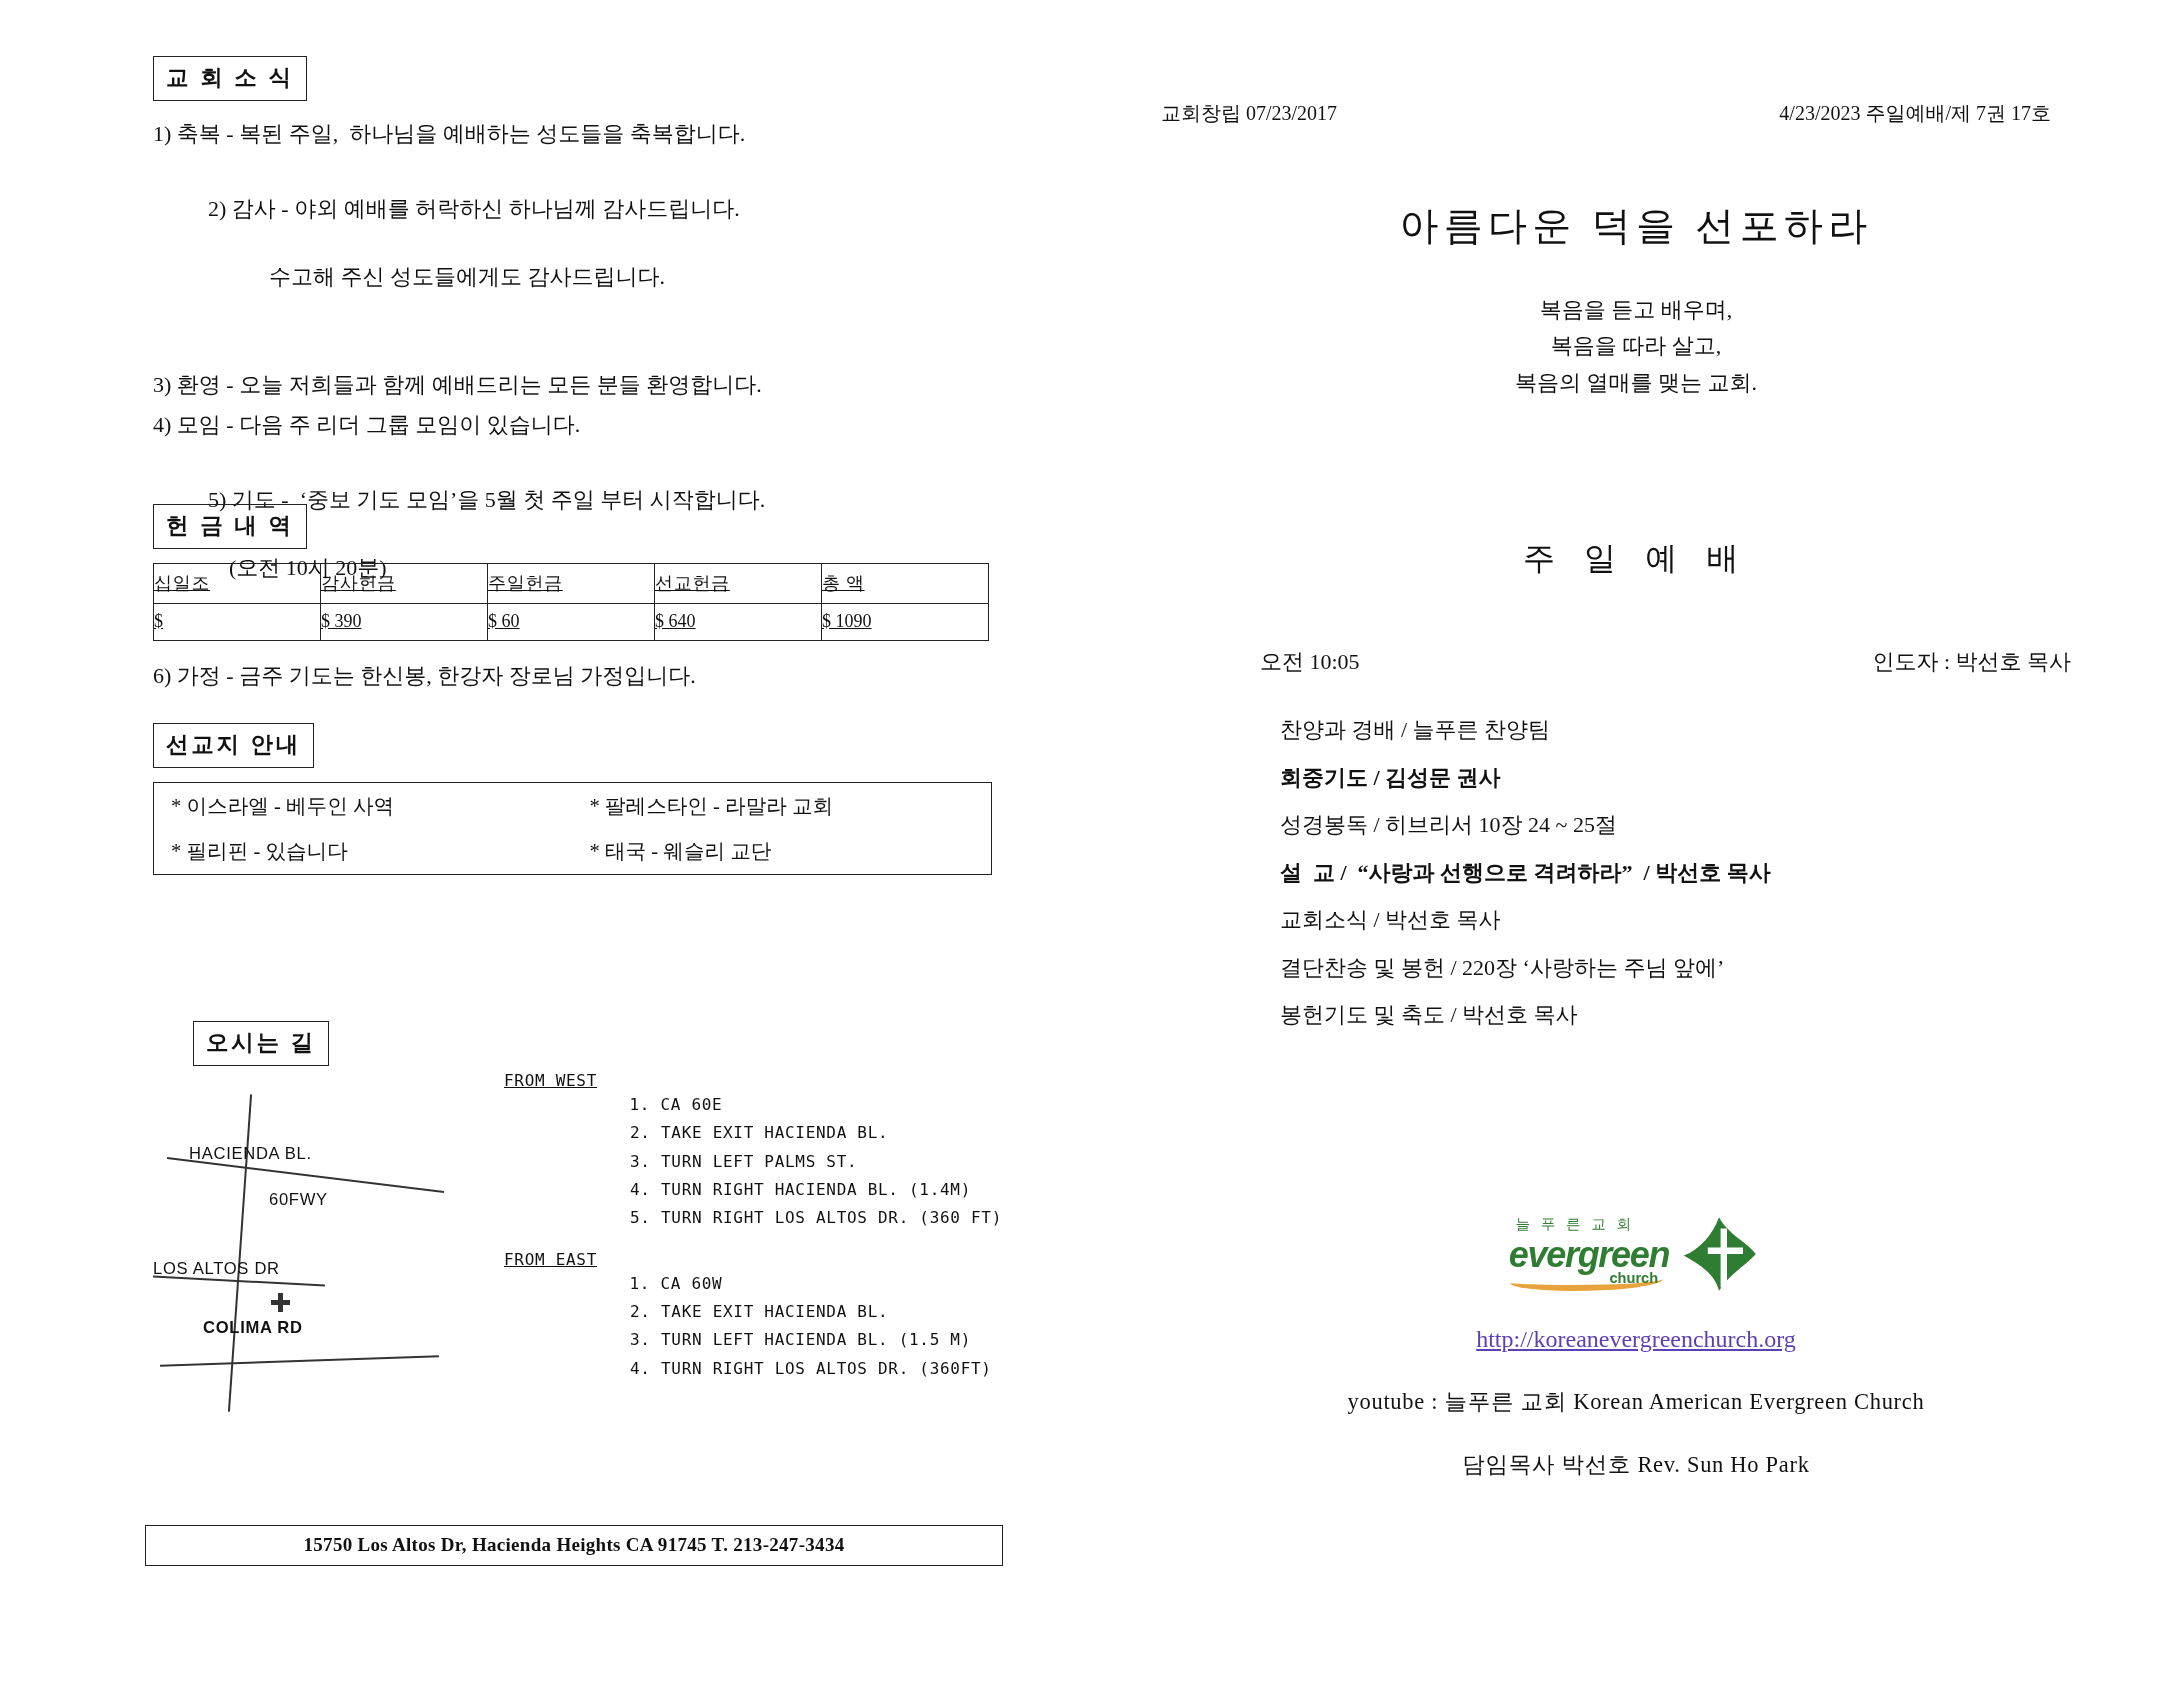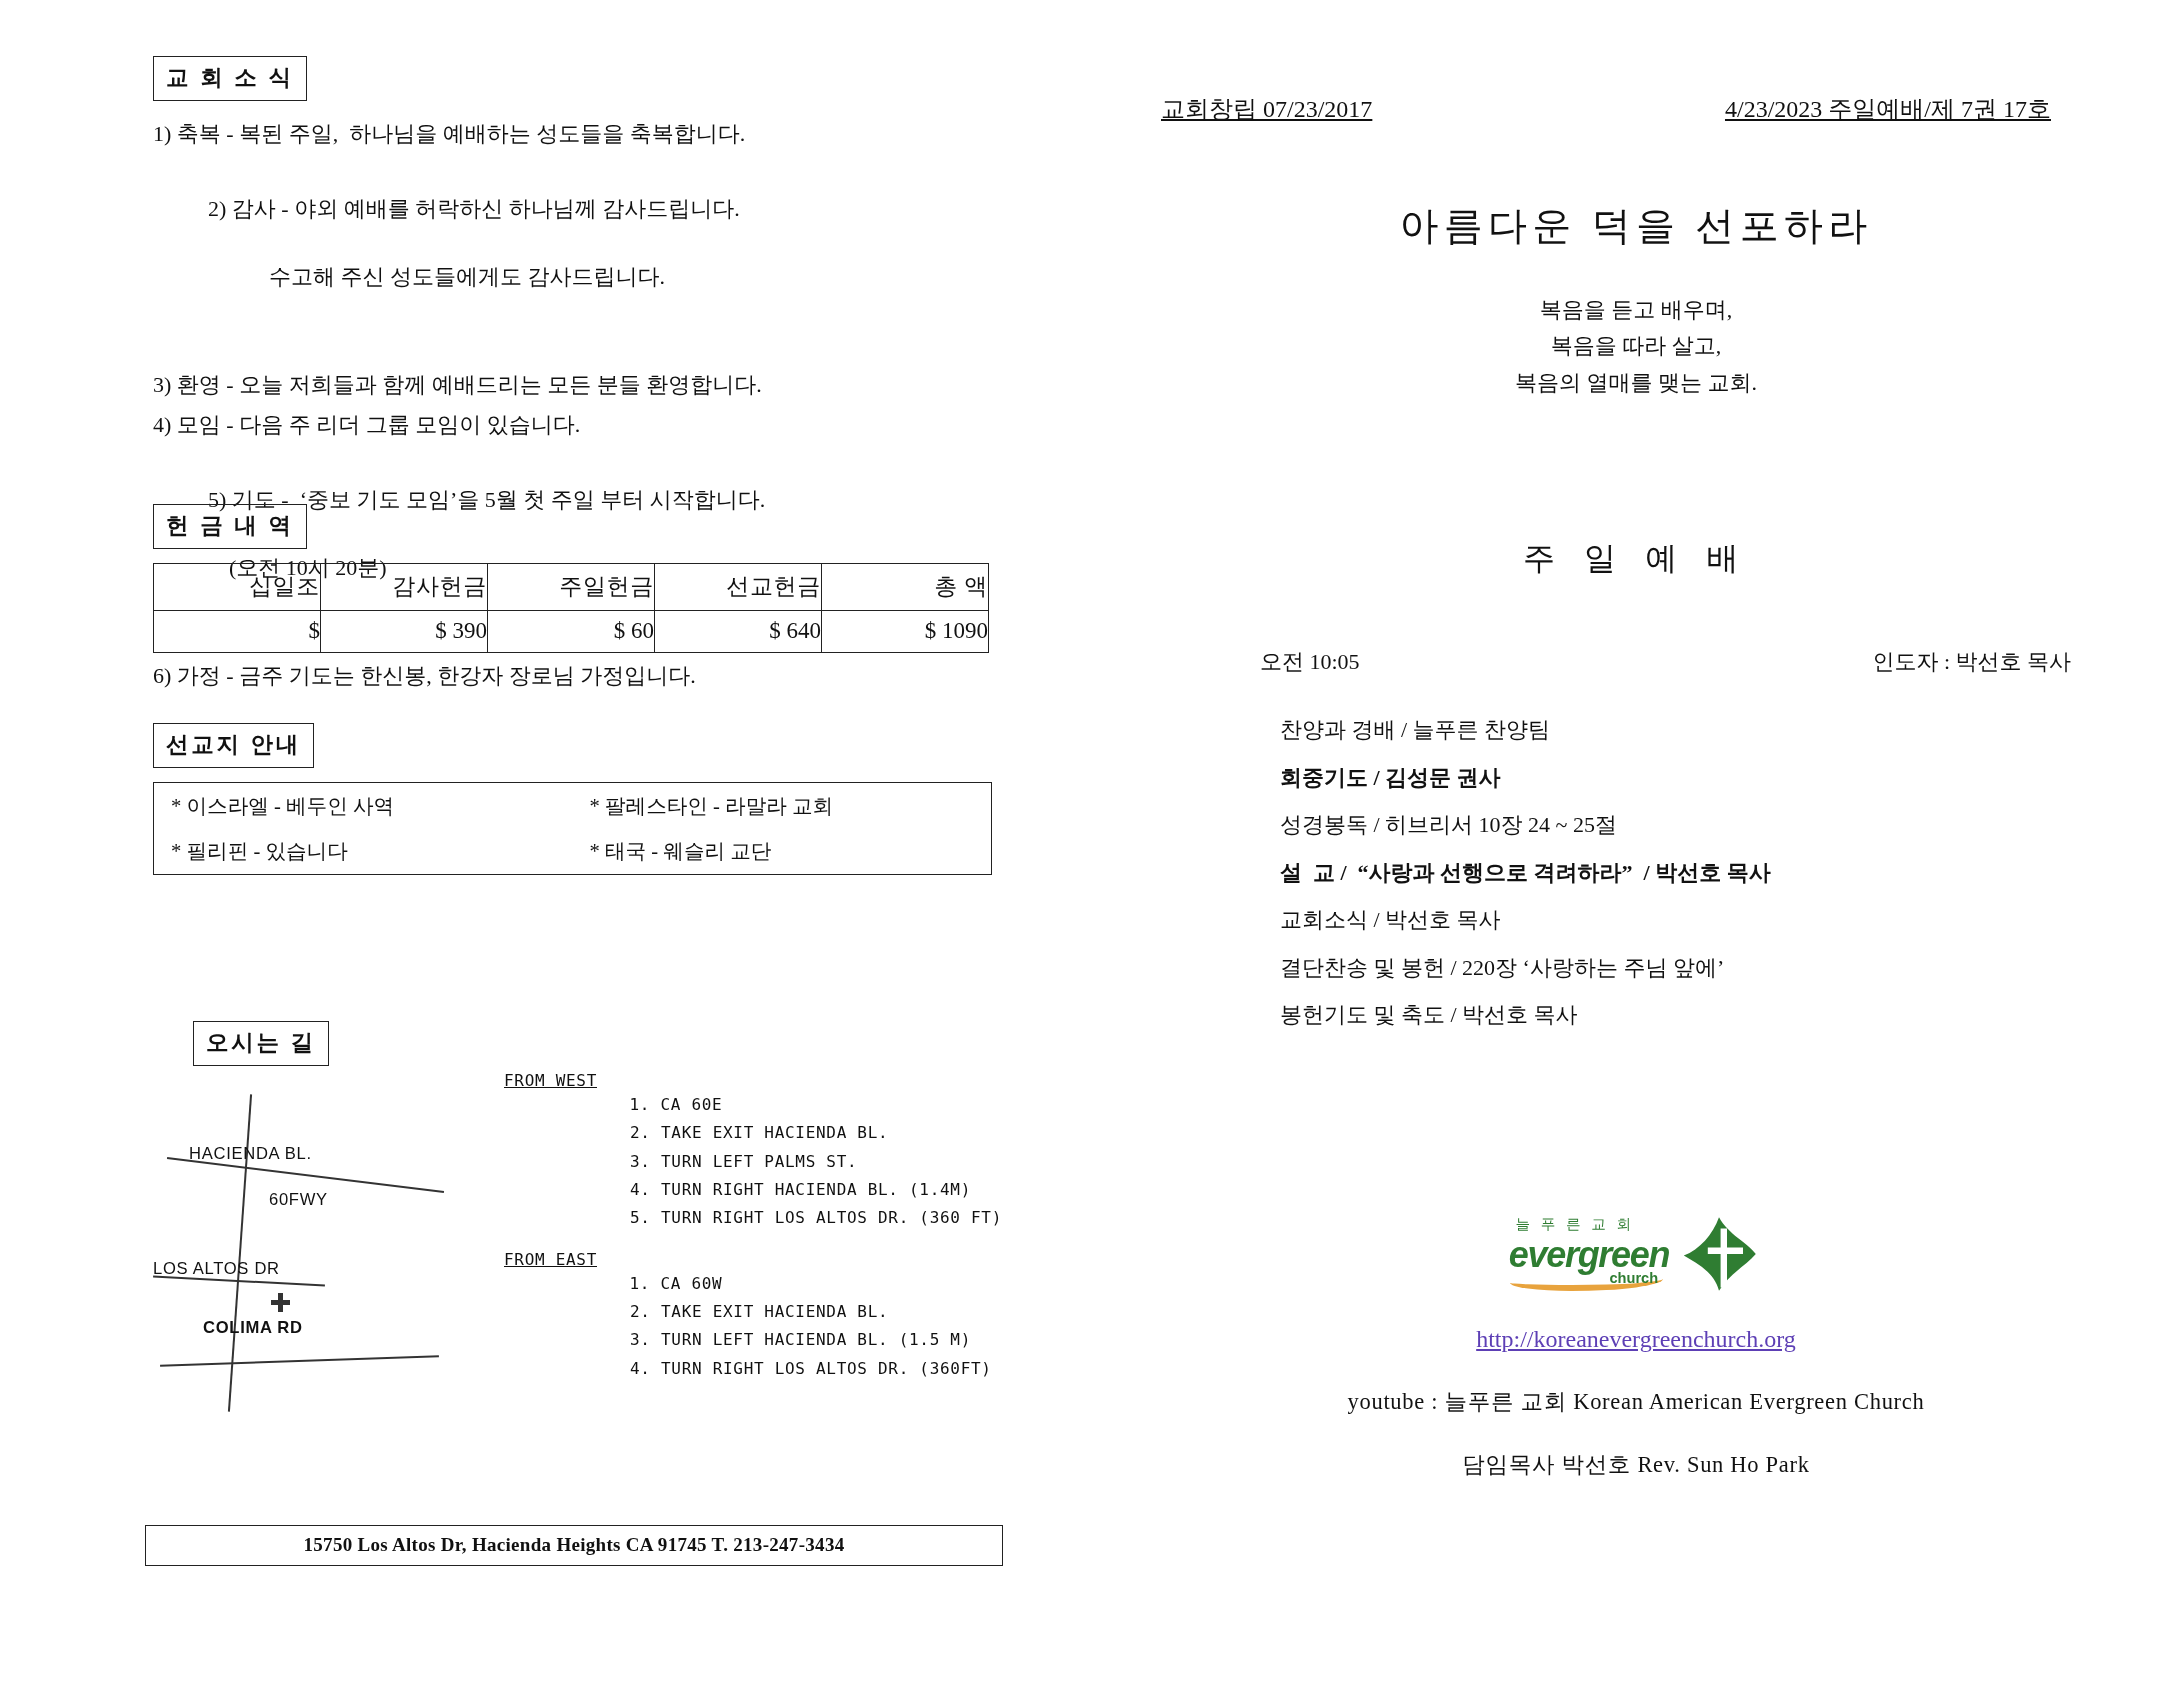--- a/index.html
+++ b/index.html
@@ -84,24 +84,25 @@
   }
   #offering-table {
     margin-top: 14.6px;
     border-collapse: collapse;
     width: 836px;
     table-layout: fixed;
   }
   #offering-table th,
   #offering-table td {
     border: 1.3px solid #222;
-    text-align: right;
-    font-size: 23px;
+    text-align: left;
+    font-size: 18px;
     padding: 6.6px 0 8px 0;
     font-weight: 400;
+    text-decoration: underline;
   }
   #offering-table th {
     letter-spacing: 0.7px;
   }
 
   #mission-block {
     position: absolute;
     left: 153px;
     top: 723px;
     width: 882px;
@@ -185,29 +186,28 @@
     font-size: 19px;
     font-weight: 700;
     letter-spacing: 0.3px;
     padding: 8px 0 9.3px 0;
     font-family: "Liberation Serif", serif;
   }
 
   
   #masthead {
     position: absolute;
-    top: 93px;
+    top: 100px;
     left: 0;
     width: 1096px;
     display: flex;
     justify-content: space-between;
     padding: 0 133px 0 73px;
     box-sizing: border-box;
-    font-size: 24px;
-    text-decoration: underline;
+    font-size: 20px;
   }
   #main-title {
     position: absolute;
     top: 199px;
     width: 1096px;
     text-align: center;
     font-size: 39px;
     letter-spacing: 5.3px;
   }
   #subtitle {

